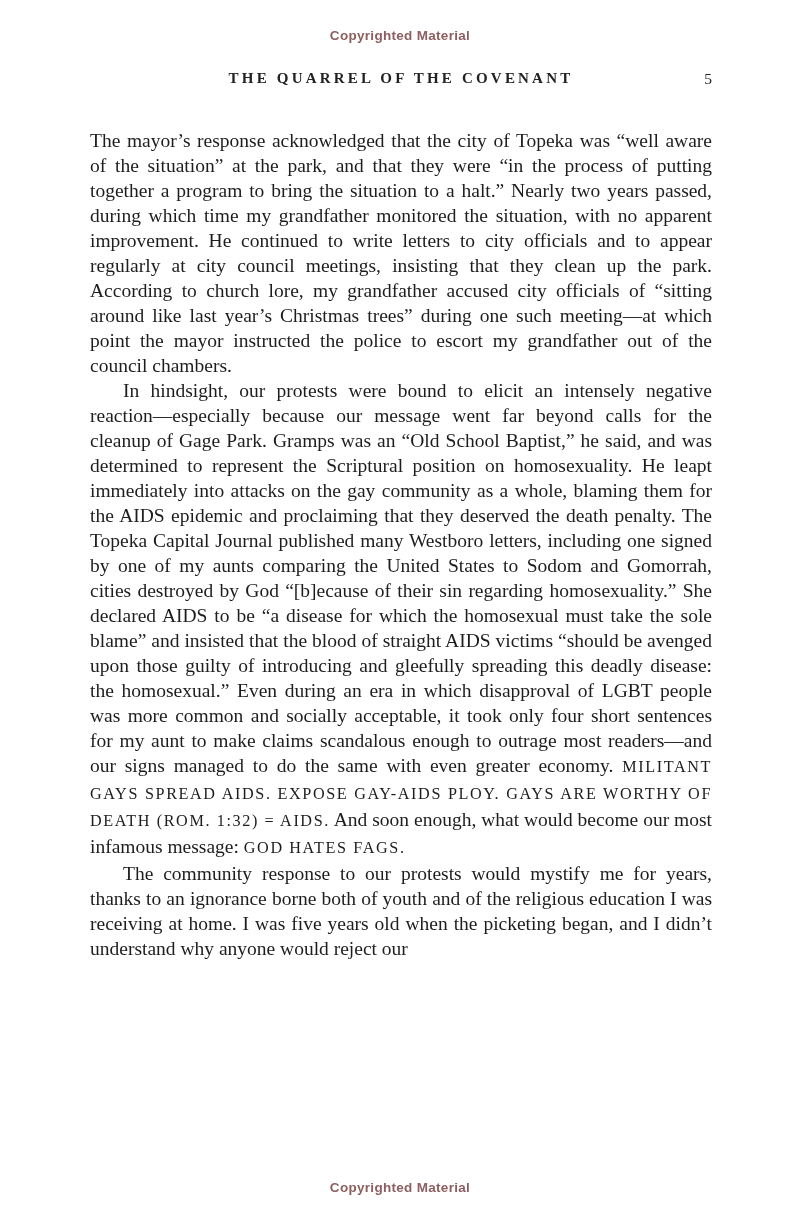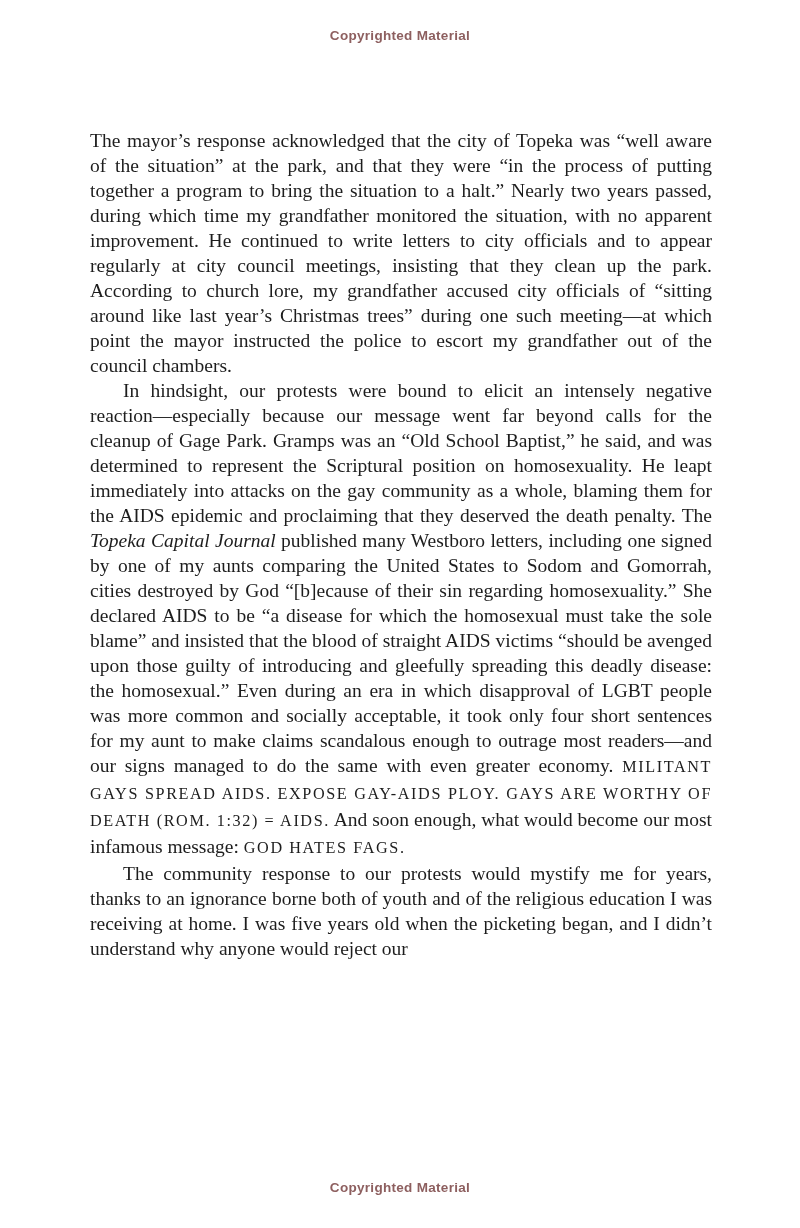--- a/index.html
+++ b/index.html
@@ -50,33 +50,37 @@
       position: absolute;
       top: 128px;
       left: 90px;
       width: 622px;
       font-size: 19.5px;
       line-height: 25px;
       text-align: justify;
     }
     .para { margin: 0; }
     .para.indent { text-indent: 33px; }
-    .italic { font-style: italic; }
+    .italic { }
     .smallcaps {
       font-size: 16.2px;
       letter-spacing: 1.6px;
     }
   </style>
 </head>
 <body>
 
 <div class="page">
 
   <div class="notice top">Copyrighted Material</div>
 
+  <div class="running-header">
+    <span>THE QUARREL OF THE COVENANT</span>
+    <span class="page-number">5</span>
+  </div>
 
   <div class="page-body">
       <p class="para"><span>The mayor’s response acknowledged that the city of Topeka was “well aware of the situation” at the park, and that they were “in the process of putting together a program to bring the situation to a halt.” Nearly two years passed, during which time my grandfather monitored the situation, with no apparent improvement. He continued to write letters to city officials and to appear regularly at city council meetings, insisting that they clean up the park. According to church lore, my grandfather accused city officials of “sitting around like last year’s Christmas trees” during one such meeting—at which point the mayor instructed the police to escort my grandfather out of the council chambers.</span></p>
       <p class="para indent"><span>In hindsight, our protests were bound to elicit an intensely negative reaction—especially because our message went far beyond calls for the cleanup of Gage Park. Gramps was an “Old School Baptist,” he said, and was determined to represent the Scriptural position on homosexuality. He leapt immediately into attacks on the gay community as a whole, blaming them for the AIDS epidemic and proclaiming that they deserved the death penalty. The </span><span class="italic">Topeka Capital Journal</span><span> published many Westboro letters, including one signed by one of my aunts comparing the United States to Sodom and Gomorrah, cities destroyed by God “[b]ecause of their sin regarding homosexuality.” She declared AIDS to be “a disease for which the homosexual must take the sole blame” and insisted that the blood of straight AIDS victims “should be avenged upon those guilty of introducing and gleefully spreading this deadly disease: the homosexual.” Even during an era in which disapproval of LGBT people was more common and socially acceptable, it took only four short sentences for my aunt to make claims scandalous enough to outrage most readers—and our signs managed to do the same with even greater economy. </span><span class="smallcaps">MILITANT GAYS SPREAD AIDS. EXPOSE GAY-AIDS PLOY. GAYS ARE WORTHY OF DEATH (ROM. 1:32) = AIDS.</span><span> And soon enough, what would become our most infamous message: </span><span class="smallcaps">GOD HATES FAGS.</span></p>
       <p class="para indent"><span>The community response to our protests would mystify me for years, thanks to an ignorance borne both of youth and of the religious education I was receiving at home. I was five years old when the picketing began, and I didn’t understand why anyone would reject our</span></p>
     </div>
 
   <div class="notice bottom">Copyrighted Material</div>
 
 </div>

